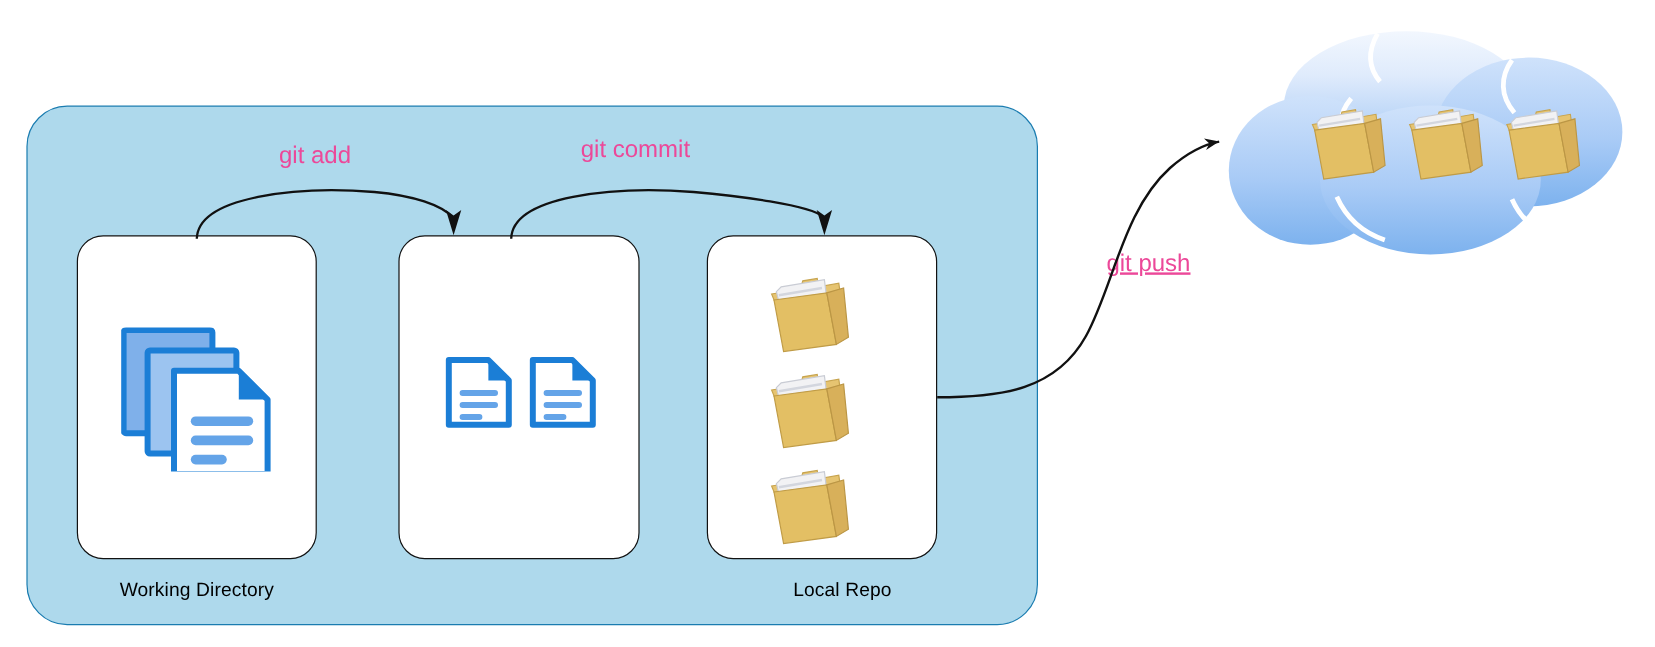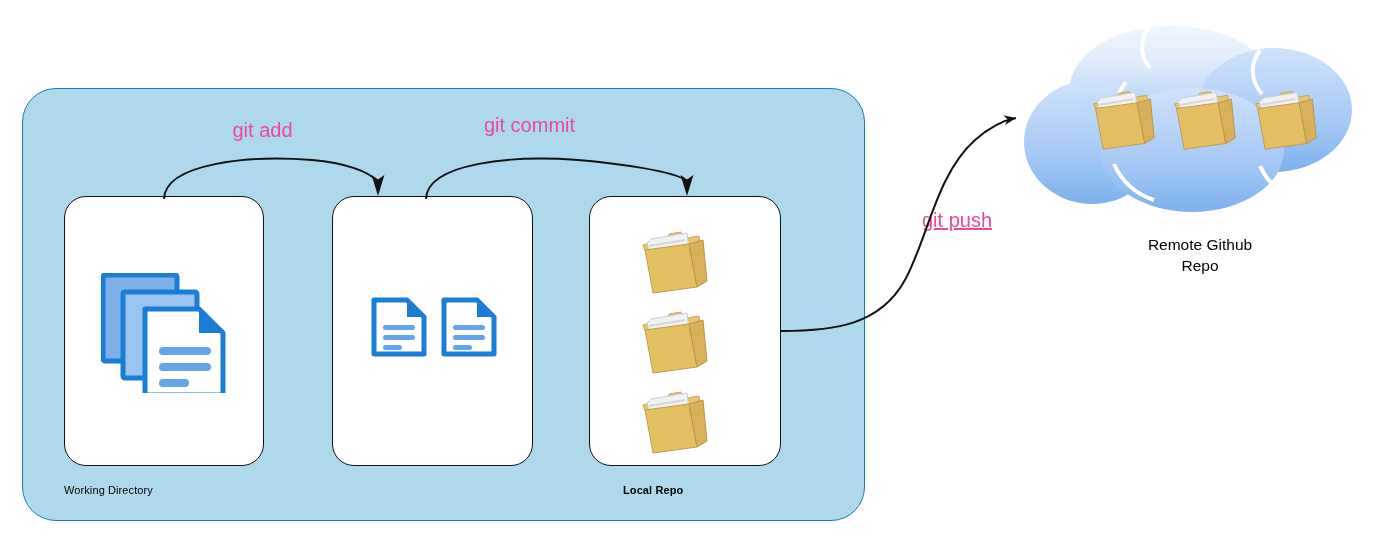--- a/index.html
+++ b/index.html
@@ -19,26 +19,26 @@
   .stage-box{
     position:absolute;background:#ffffff;border:1.7px solid #121212;
     border-radius:22px;box-sizing:border-box;
   }
   #box-working{left:64px; top:196px; width:200px;height:270px;}
   #box-staging{left:332px;top:196px; width:201px;height:270px;}
   #box-local{  left:589px;top:196px; width:192px;height:270px;}
 
   
   .stage-caption{
-    position:absolute;font-size:11px;color:#000;
+    position:absolute;text-align:center;font-size:16px;color:#000;
     letter-spacing:.1px;white-space:nowrap;
   }
   #cap-working{left:64px; top:484px;width:200px;}
   #cap-staging{left:332px;top:484px;width:201px;}
-  #cap-local{  left:623px;top:484px;width:192px;font-weight:bold;}
+  #cap-local{  left:606px;top:484px;width:192px;}
 
   
   .edge-label{
     position:absolute;font-size:20px;color:#ec4899;white-space:nowrap;
     text-align:center;
   }
   #lbl-add{   left:180px;top:119px;width:165px;}
   #lbl-commit{left:447px;top:114px;width:165px;}
   #lbl-push{  left:922px;top:209px;width:100px;text-align:left;text-decoration:underline;}
 
@@ -228,18 +228,14 @@
         <path d="M10 20 L14 16 L50 10 L52 26 L56 52 L20 61 Z" fill="#f2f2f4" stroke="#c9ccd4" stroke-width="1"></path>
         <path d="M12 23 L48 17" stroke="#d3d6de" stroke-width="2"></path>
         <path d="M14 30 L50 24" stroke="#d3d6de" stroke-width="2"></path>
         <path d="M16 37 L52 31" stroke="#d3d6de" stroke-width="2"></path>
         <path d="M8 27 L52 21 L60 64 L16 70 Z" fill="#e3bf64" stroke="#c09c47" stroke-width="1"></path>
         <path d="M52 21 L66 17 L70 58 L60 64 Z" fill="#d8b05a" stroke="#bb9645" stroke-width="1"></path>
       </svg>
     </div>
   </div>
 
-  <div class="cloud-caption">
-    <div>Remote Github</div>
-    <div>Repo</div>
-  </div>
 
 </div>
 
 </body></html>

